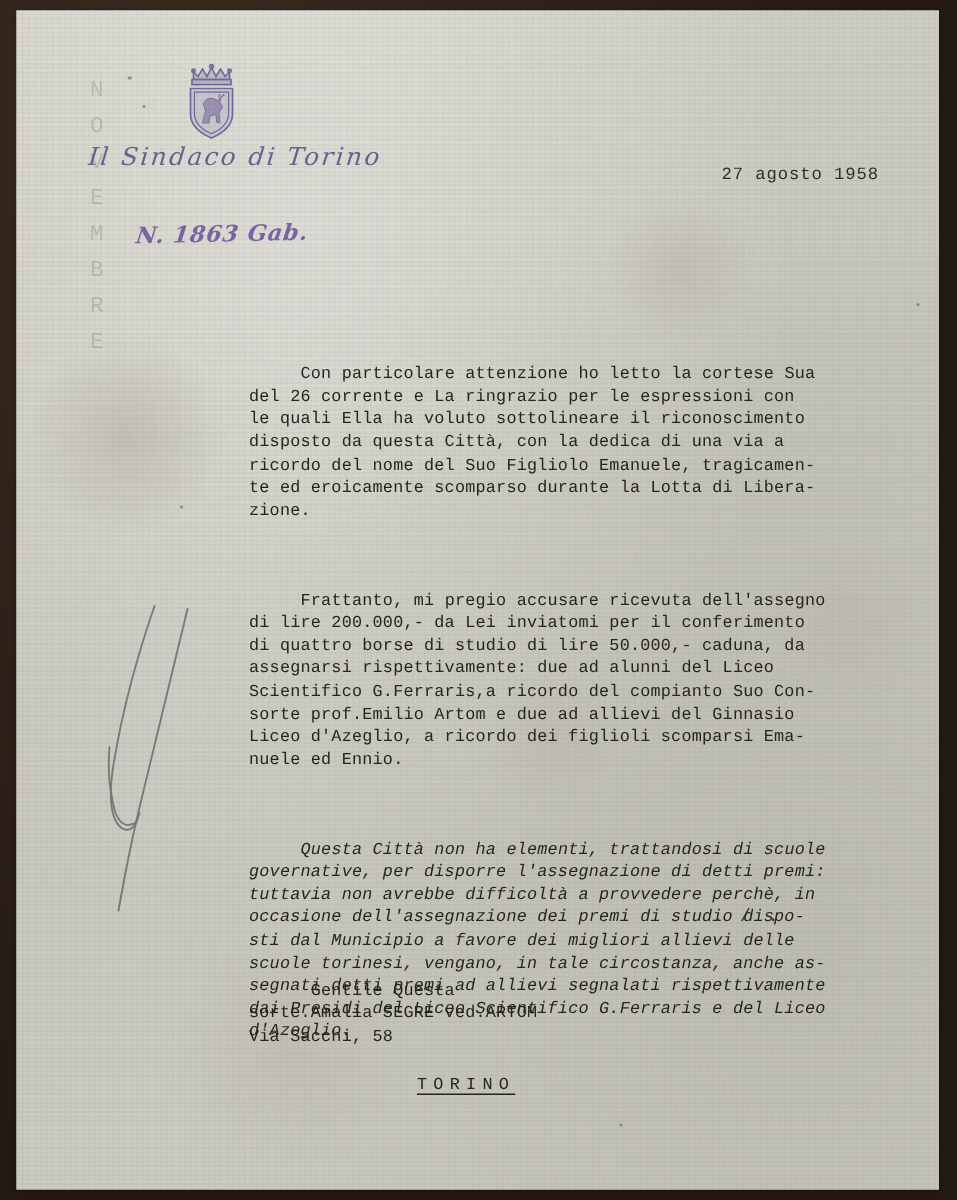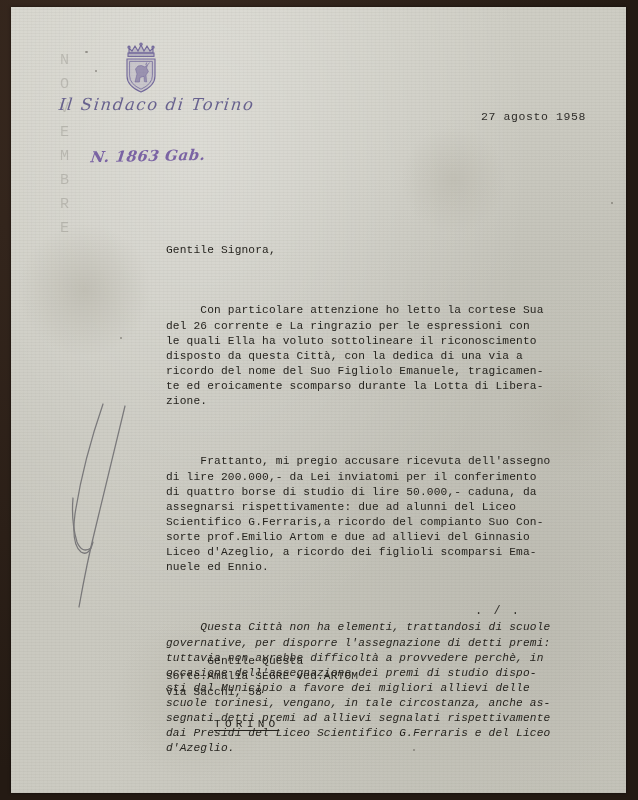--- a/index.html
+++ b/index.html
@@ -150,21 +150,21 @@
     top: 632px;
     font-size: 11.2px;
     line-height: 15.2px;
     color: #26241f;
     letter-spacing: .15px;
     white-space: pre;
   }
   .addr-city {
     display: block;
     margin-top: 2px;
-    margin-left: 48px;
+    margin-left: 112px;
     letter-spacing: 4.2px;
     text-decoration: underline;
     text-underline-offset: 3px;
   }
 
   
   .scrawl {
     position: absolute;
     left: 58px;
     top: 395px;
@@ -227,21 +227,20 @@
       </svg>
     </div>
 
     <div class="sindaco">Il Sindaco di Torino</div>
 
     <div class="protocol">N. 1863 Gab.</div>
 
     <div class="date">27 agosto 1958</div>
 
     <div class="body-text">
-      <div class="salutation">Gentile Signora,</div>
       <div class="para">     Con particolare attenzione ho letto la cortese Sua
 del 26 corrente e La ringrazio per le espressioni con
 le quali Ella ha voluto sottolineare il riconoscimento
 disposto da questa Città, con la dedica di una via a
 ricordo del nome del Suo Figliolo Emanuele, tragicamen-
 te ed eroicamente scomparso durante la Lotta di Libera-
 zione.</div>
       <div class="para">     Frattanto, mi pregio accusare ricevuta dell'assegno
 di lire 200.000,- da Lei inviatomi per il conferimento
 di quattro borse di studio di lire 50.000,- caduna, da

